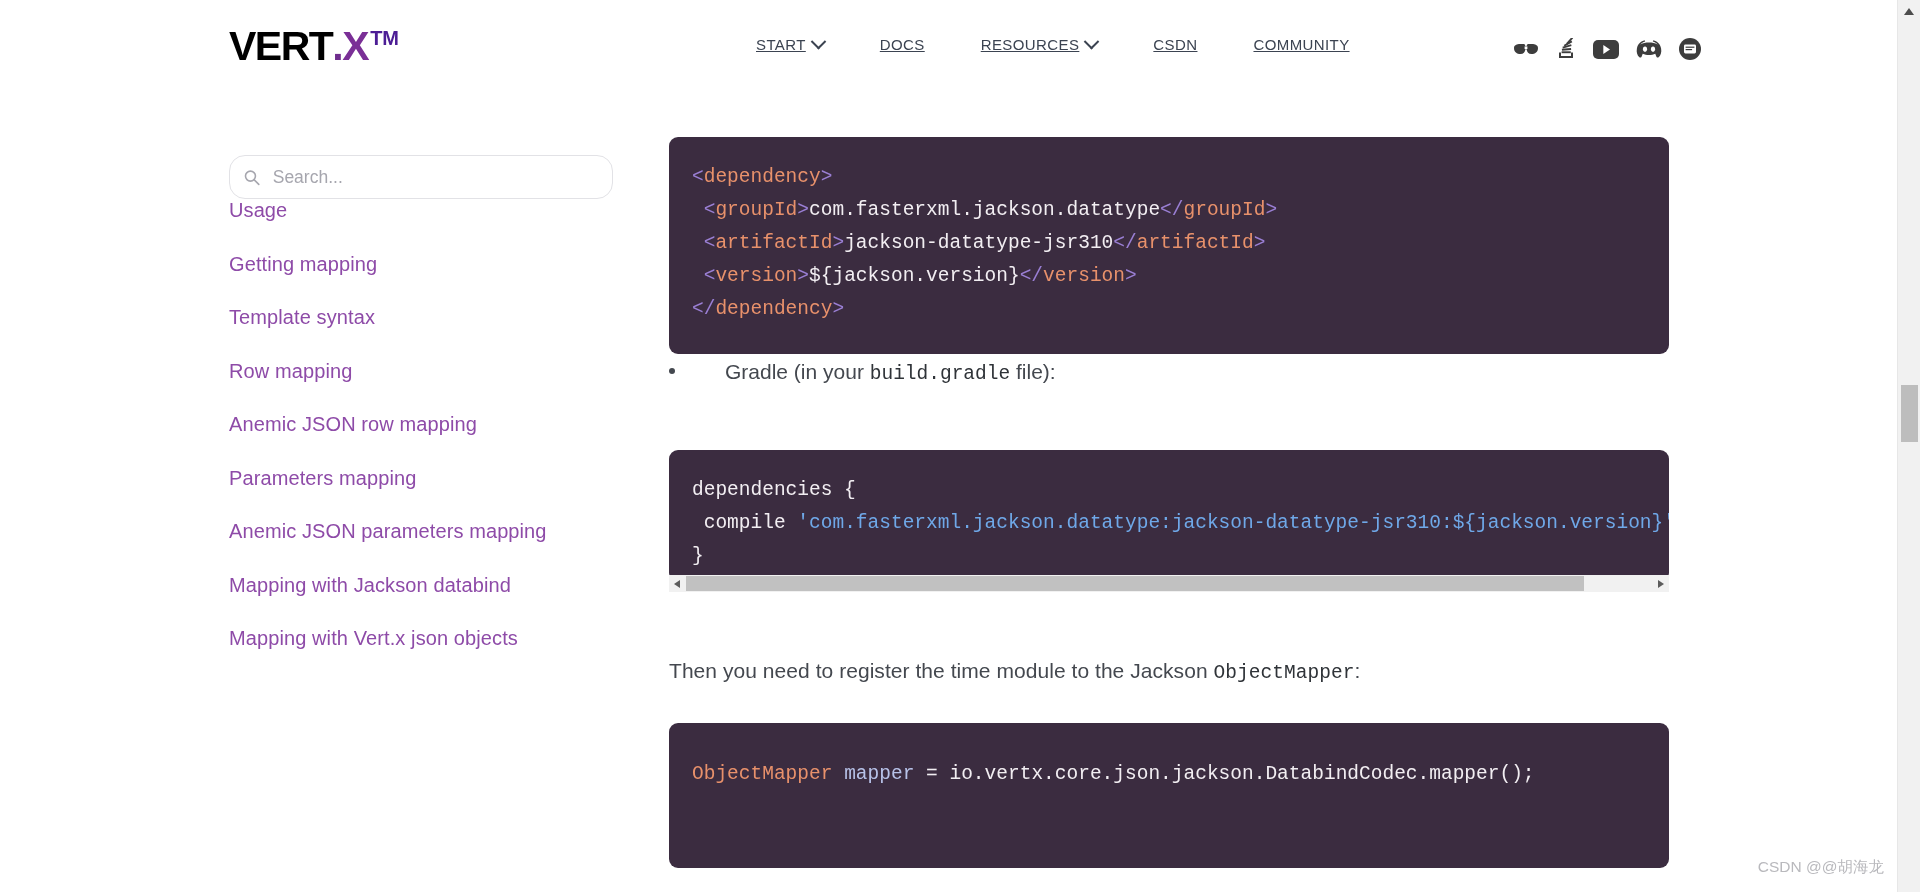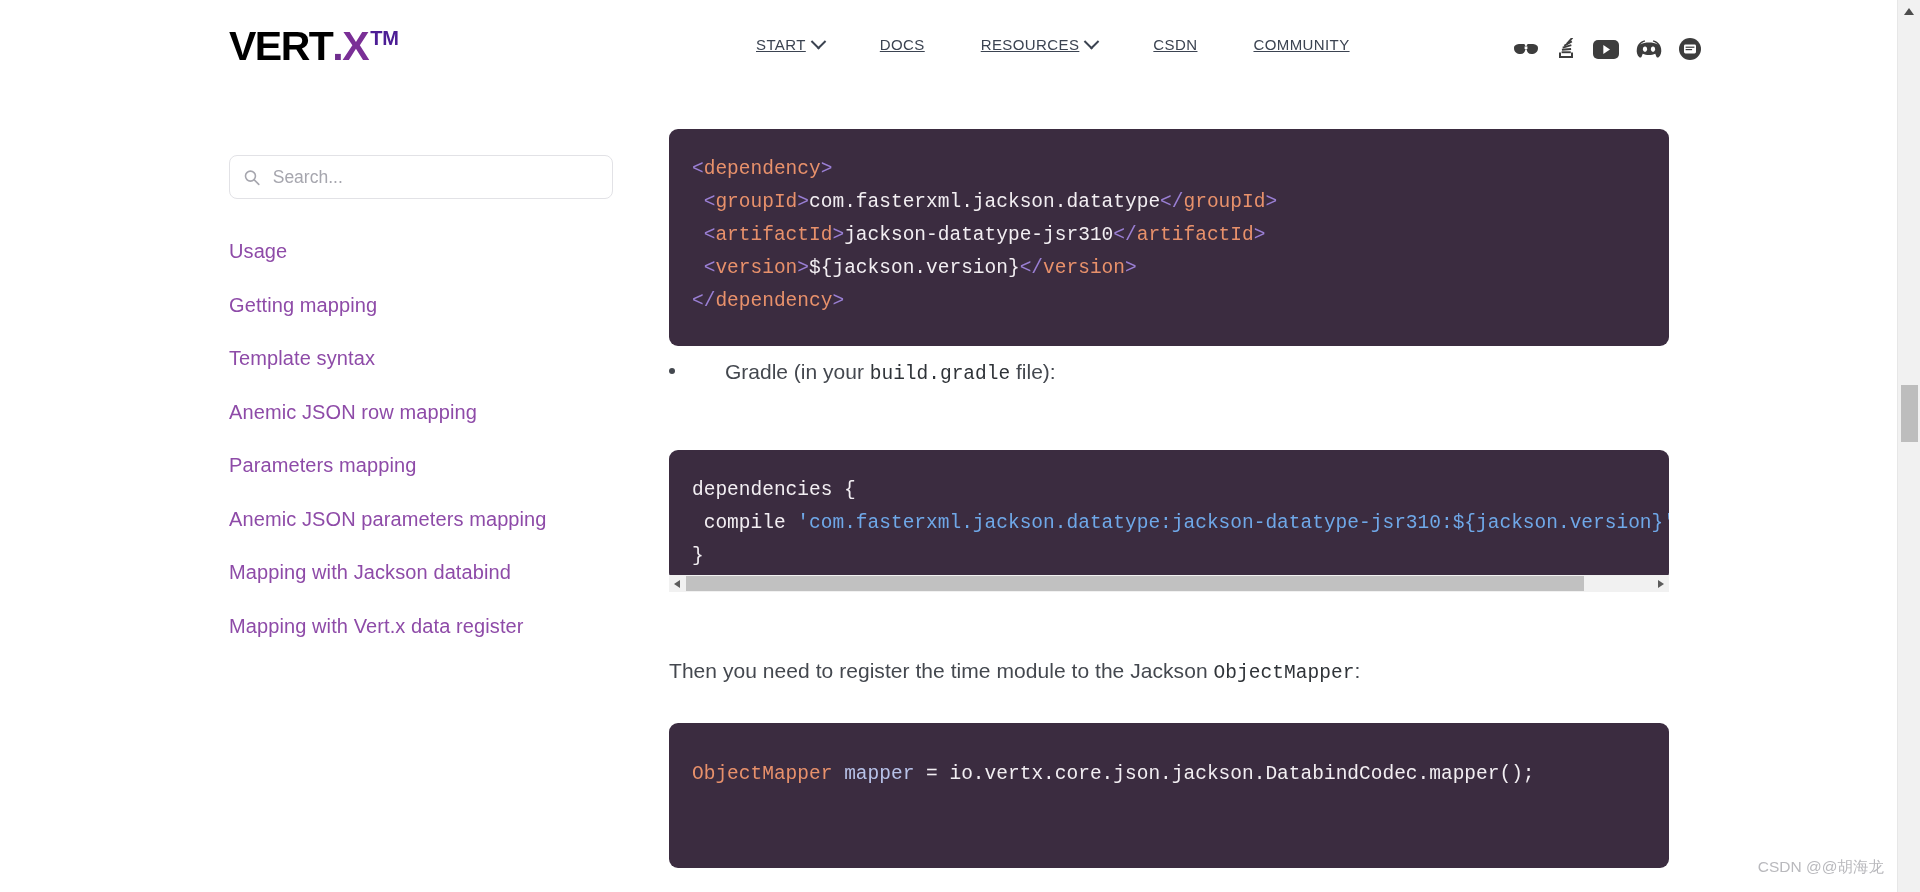--- a/index.html
+++ b/index.html
@@ -92,39 +92,39 @@
 
   
   .sidebar {
     position: absolute;
     left: 229px; top: 155px;
     width: 385px;
   }
   .search-box {
     width: 384px; height: 44px;
     border: 1px solid #e2e2e6;
-    border-radius: 8px;
+    border-radius: 16px;
     display: flex;
     align-items: center;
     padding: 16px 14px;
     background: #fff;
   }
   .search-box input {
     border: none;
     outline: none;
     font-size: 17.5px;
     color: #9a9aa2;
     font-family: "Liberation Sans", sans-serif;
     width: 100%;
     margin-left: 11px;
     background: transparent;
   }
   .search-box input::placeholder { color: #a6a6ae; }
 
-  .side-nav { margin-top: 41px; }
+  .side-nav { }
   .side-link {
     display: block;
     color: #8e4ba8;
     font-size: 20px;
     text-decoration: none;
     margin-bottom: 30.5px;
     letter-spacing: 0.1px;
     cursor: pointer;
   }
 
@@ -149,21 +149,21 @@
   }
   .tok-punct  { color: #9a7fd4; }
   .tok-tag    { color: #e8916b; }
   .tok-plain  { color: #f2eef2; }
   .tok-str    { color: #6fa8e8; }
   .tok-type   { color: #e8916b; }
   .tok-var    { color: #b7c2e8; }
 
   .block-xml {
     position: absolute;
-    left: 0; top: 109px;
+    left: 0; top: 117px;
     width: 1000px; height: 217px;
   }
 
   .bullet-line {
     position: absolute;
     left: 0; top: 360px;
     width: 1000px;
     display: flex;
     align-items: baseline;
     font-size: 21px;
@@ -365,25 +365,26 @@
         <circle cx="7" cy="7" r="5.4" fill="none" stroke="#a6a6ae" stroke-width="1.7"></circle>
         <line x1="11.1" y1="11.1" x2="16" y2="16" stroke="#a6a6ae" stroke-width="1.7" stroke-linecap="round"></line>
       </svg>
       <input type="text" placeholder="Search..." style="">
     </div>
 
     <nav class="side-nav">
       <a class="side-link" href="#">Usage</a>
       <a class="side-link" href="#">Getting mapping</a>
       <a class="side-link" href="#">Template syntax</a>
+      <a class="side-link" href="#">Row mapping</a>
       <a class="side-link" href="#">Anemic JSON row mapping</a>
       <a class="side-link" href="#">Parameters mapping</a>
       <a class="side-link" href="#">Anemic JSON parameters mapping</a>
       <a class="side-link" href="#">Mapping with Jackson databind</a>
-      <a class="side-link" href="#">Mapping with Vert.x data register</a>
+      <a class="side-link" href="#">Mapping with Vert.x json objects</a>
     </nav>
   </aside>
 
   <main class="content">
 
     <pre class="code-block block-xml" id="code-maven"><span class="tok-punct">&lt;</span><span class="tok-tag">dependency</span><span class="tok-punct">&gt;</span>
 <span class="tok-plain"> </span><span class="tok-punct">&lt;</span><span class="tok-tag">groupId</span><span class="tok-punct">&gt;</span><span class="tok-plain">com.fasterxml.jackson.datatype</span><span class="tok-punct">&lt;/</span><span class="tok-tag">groupId</span><span class="tok-punct">&gt;</span>
 <span class="tok-plain"> </span><span class="tok-punct">&lt;</span><span class="tok-tag">artifactId</span><span class="tok-punct">&gt;</span><span class="tok-plain">jackson-datatype-jsr310</span><span class="tok-punct">&lt;/</span><span class="tok-tag">artifactId</span><span class="tok-punct">&gt;</span>
 <span class="tok-plain"> </span><span class="tok-punct">&lt;</span><span class="tok-tag">version</span><span class="tok-punct">&gt;</span><span class="tok-plain">${jackson.version}</span><span class="tok-punct">&lt;/</span><span class="tok-tag">version</span><span class="tok-punct">&gt;</span>
 <span class="tok-punct">&lt;/</span><span class="tok-tag">dependency</span><span class="tok-punct">&gt;</span></pre>

